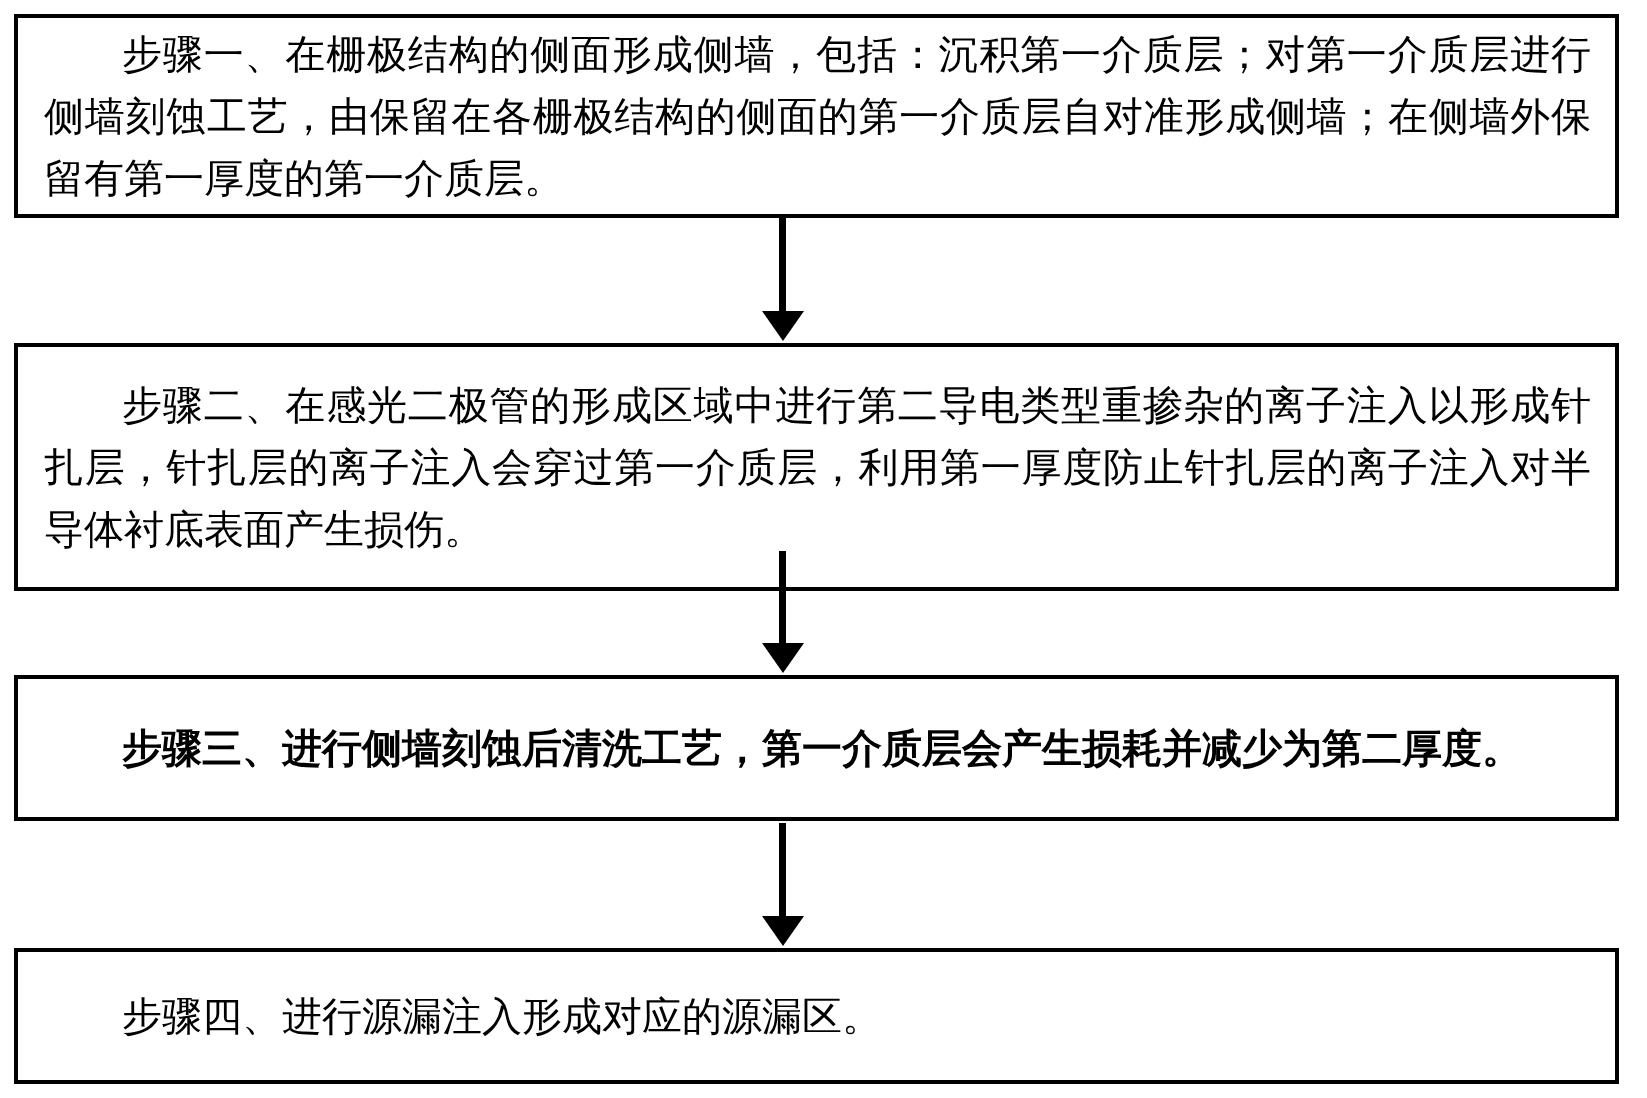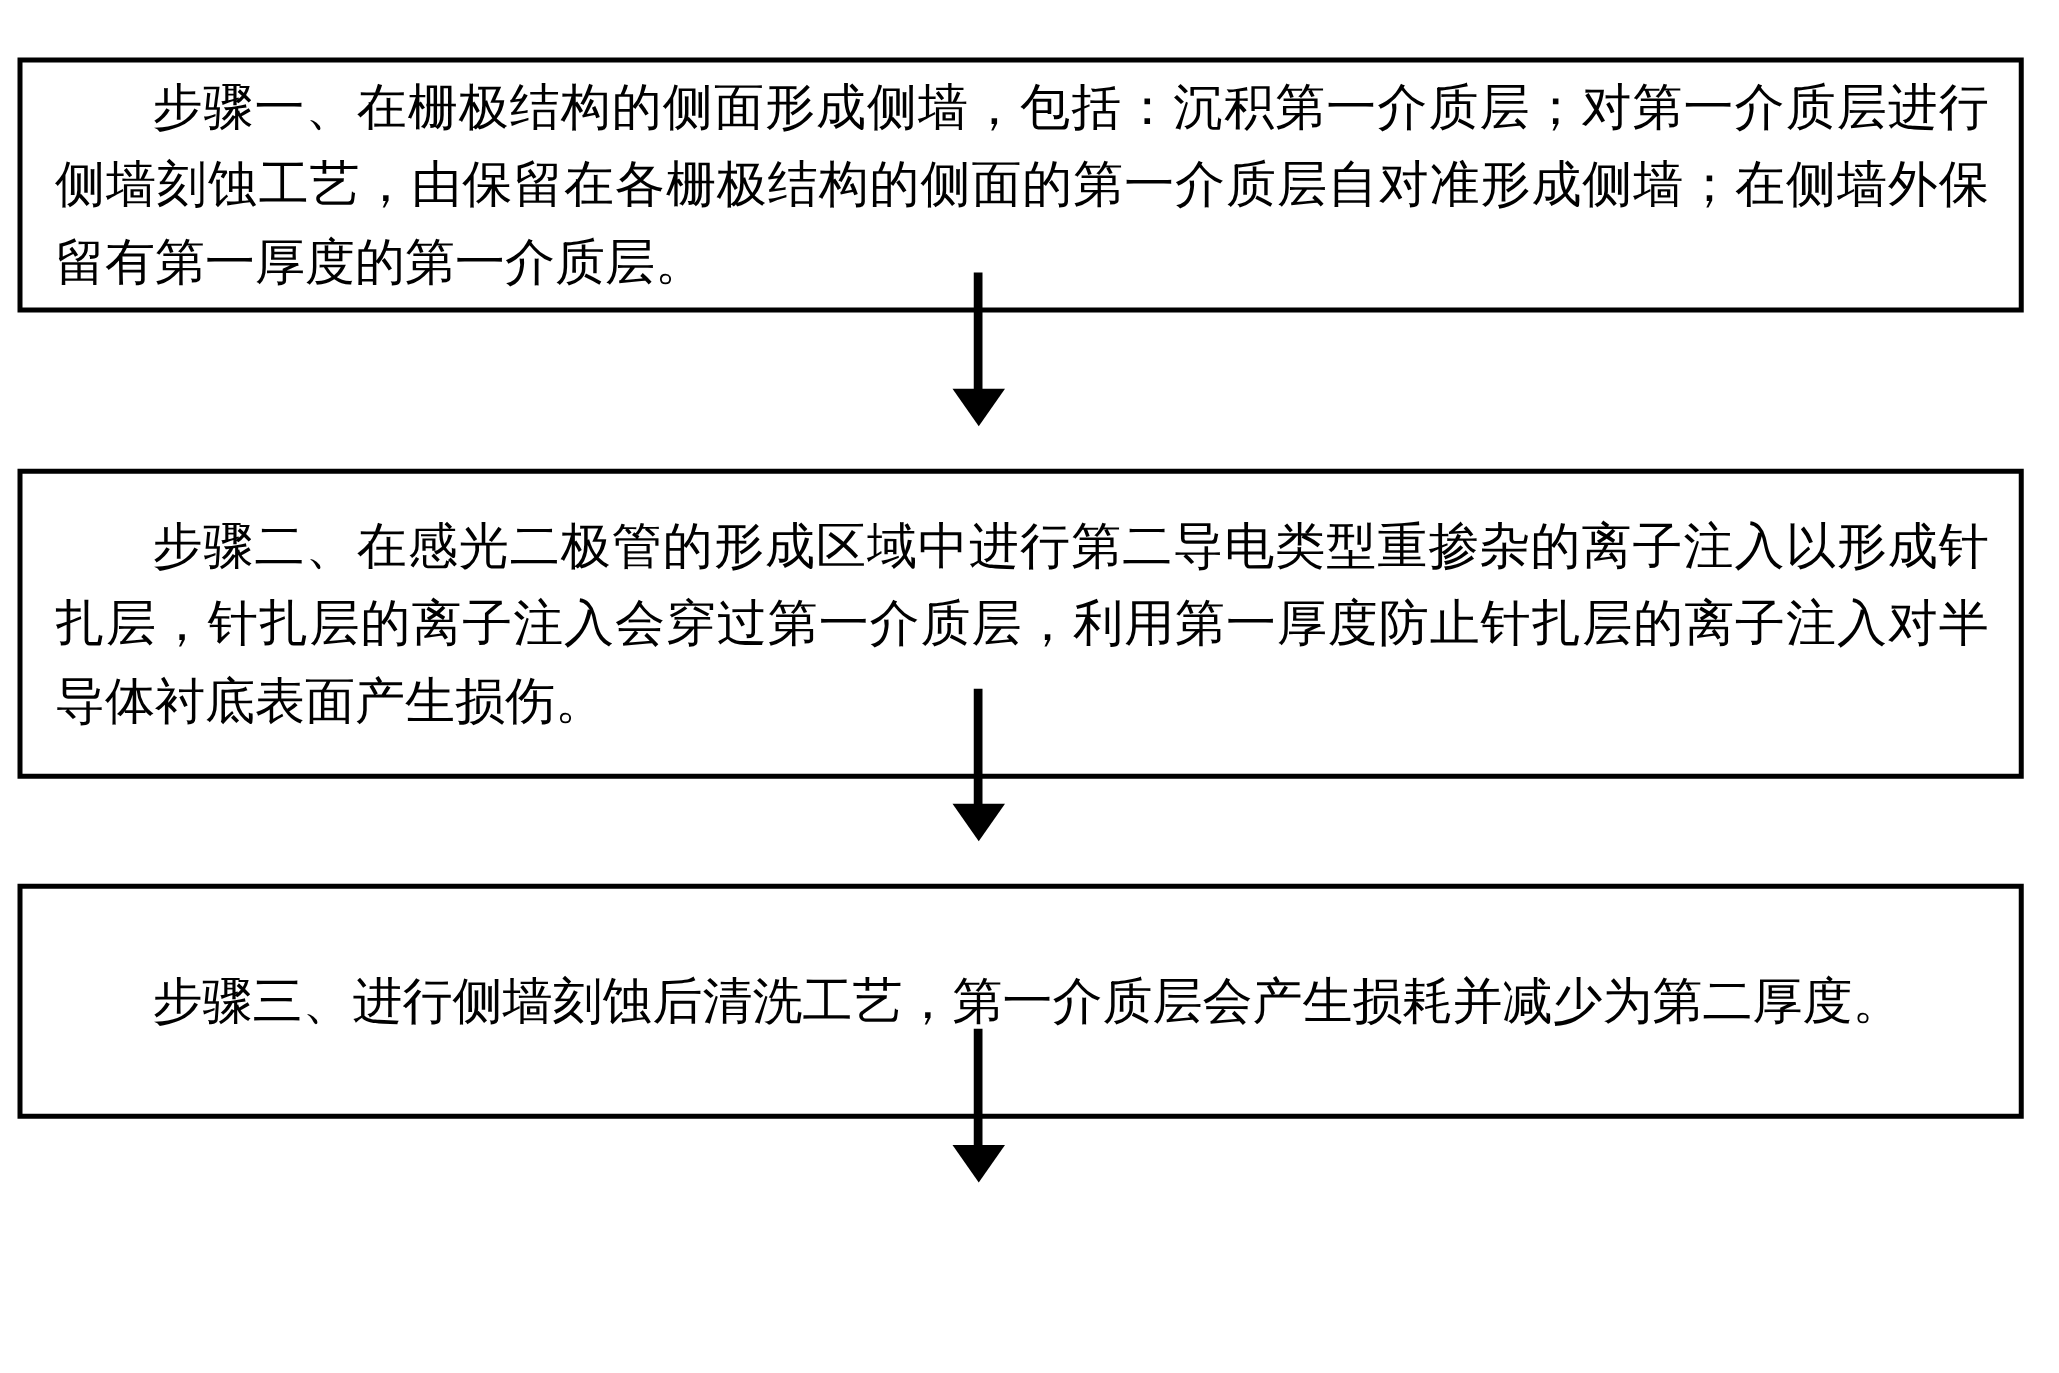--- a/index.html
+++ b/index.html
@@ -22,40 +22,39 @@
   }
   .step-box {
     position: absolute;
     left: 14px;
     width: 1605px;
     box-sizing: border-box;
     border: 4px solid #000000;
     background: #ffffff;
     display: flex;
     align-items: center;
-    margin-top: 32px;
   }
   .step-text {
     display: block;
     width: 100%;
     padding: 0 24px 0 26px;
     font-family: "DejaVu Serif", "Liberation Serif", serif;
     font-size: 40px;
     line-height: 62px;
     letter-spacing: 0px;
     text-indent: 78px;
     text-align: justify;
     text-align-last: left;
     word-break: break-all;
     white-space: normal;
     color: #000000;
   }
   #box-1 { top: 14px;  height: 204px; }
   #box-2 { top: 343px; height: 248px; }
-  #box-3 { top: 675px; height: 188px; }
+  #box-3 { top: 675px; height: 146px; font-weight: bold; }
   #box-4 { top: 948px; height: 136px; }
 
   .connector {
     position: absolute;
     left: 0;
     width: 1647px;
     height: 0;
   }
   .arrow-shaft {
     position: absolute;
@@ -104,14 +103,17 @@
 
   <div class="step-box" id="box-3">
     <span class="step-text">步骤三、进行侧墙刻蚀后清洗工艺，第一介质层会产生损耗并减少为第二厚度。</span>
   </div>
 
   <div class="connector">
     <div class="arrow-shaft" id="shaft-3"></div>
     <div class="arrow-head" id="head-3"></div>
   </div>
 
+  <div class="step-box" id="box-4">
+    <span class="step-text">步骤四、进行源漏注入形成对应的源漏区。</span>
+  </div>
 
 </div>
 
 </body></html>

